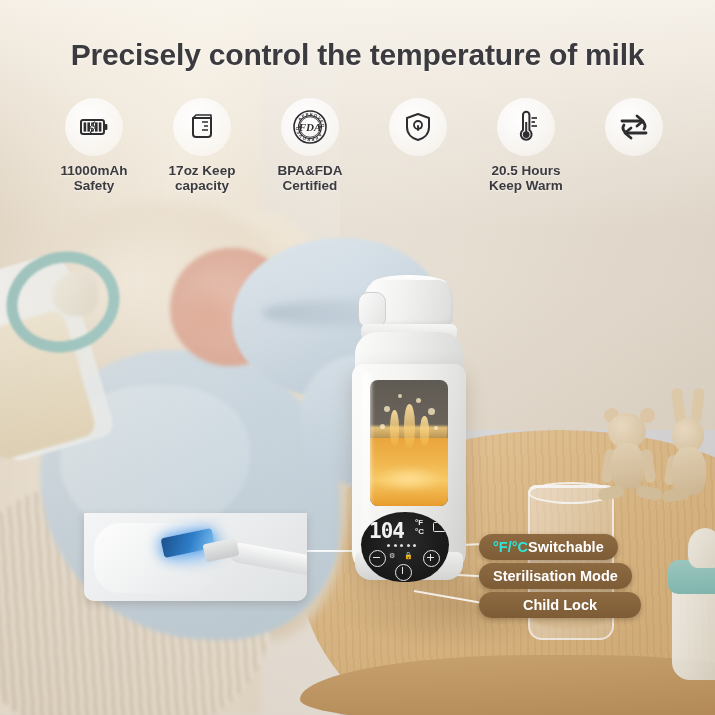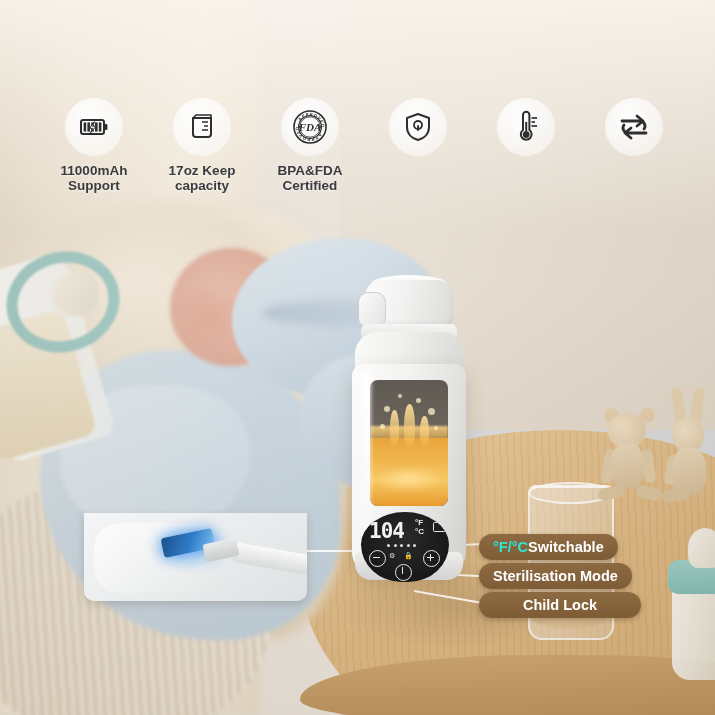--- a/index.html
+++ b/index.html
@@ -441,38 +441,39 @@
     <div class="rab-foot"></div>
 
     <div class="tb-body"></div>
     <div class="tb-ring"></div>
     <div class="tb-nipple"></div>
 
     <div class="vignette"></div>
     <div class="top-glow"></div>
   </div>
 
+  <div class="headline">Precisely control the temperature of milk</div>
 
   <div class="features">
 
     <div class="feat">
       <div class="feat-circle">
         <svg width="34" height="34" viewBox="0 0 34 34">
           <rect x="4" y="10" width="23" height="14" rx="2.2" fill="none" stroke="#2e2e31" stroke-width="2"></rect>
           <rect x="27.4" y="14" width="3" height="6" rx="1" fill="#2e2e31"></rect>
           <rect x="6.6" y="12.4" width="2.6" height="9.2" fill="#2e2e31"></rect>
           <rect x="10.4" y="12.4" width="2.6" height="9.2" fill="#2e2e31"></rect>
           <rect x="14.2" y="12.4" width="2.6" height="9.2" fill="#2e2e31"></rect>
           <rect x="18" y="12.4" width="2.6" height="9.2" fill="#2e2e31"></rect>
           <rect x="21.8" y="12.4" width="2.6" height="9.2" fill="#2e2e31"></rect>
           <path d="M17.5 11.6 L12.4 18.2 L15.6 18.2 L13.4 23 L19 16.2 L15.6 16.2 Z" fill="#fff" stroke="#2e2e31" stroke-width="1"></path>
         </svg>
       </div>
       <div class="feat-label">11000mAh
-Support</div>
+Safety</div>
     </div>
 
     <div class="feat">
       <div class="feat-circle">
         <svg width="34" height="34" viewBox="0 0 34 34">
           <path d="M8 8 H26 V24 a3 3 0 0 1 -3 3 H11 a3 3 0 0 1 -3 -3 Z" fill="none" stroke="#2e2e31" stroke-width="2" stroke-linejoin="round"></path>
           <path d="M8 8 L11 5 H26 L26 8" fill="none" stroke="#2e2e31" stroke-width="1.6" stroke-linejoin="round"></path>
           <line x1="17" y1="12" x2="23" y2="12" stroke="#2e2e31" stroke-width="1.5"></line>
           <line x1="19" y1="16" x2="23" y2="16" stroke="#2e2e31" stroke-width="1.5"></line>
           <line x1="17" y1="20" x2="23" y2="20" stroke="#2e2e31" stroke-width="1.5"></line>
@@ -520,20 +521,22 @@
       <div class="feat-circle">
         <svg width="34" height="34" viewBox="0 0 34 34">
           <path d="M14 5 a3.2 3.2 0 0 1 6.4 0 V20 a5.4 5.4 0 1 1 -6.4 0 Z" fill="none" stroke="#2e2e31" stroke-width="2" stroke-linejoin="round"></path>
           <circle cx="17.2" cy="24.6" r="3.4" fill="#2e2e31"></circle>
           <rect x="16.2" y="12" width="2" height="12" fill="#2e2e31"></rect>
           <line x1="22.5" y1="8" x2="28" y2="8" stroke="#2e2e31" stroke-width="1.7"></line>
           <line x1="22.5" y1="12" x2="26" y2="12" stroke="#2e2e31" stroke-width="1.7"></line>
           <line x1="22.5" y1="16" x2="28" y2="16" stroke="#2e2e31" stroke-width="1.7"></line>
         </svg>
       </div>
+      <div class="feat-label">20.5 Hours
+Keep Warm</div>
     </div>
 
     <div class="feat">
       <div class="feat-circle">
         <svg width="36" height="36" viewBox="0 0 36 36">
           <path d="M6 12 h18 a5 5 0 0 1 4 8" fill="none" stroke="#2e2e31" stroke-width="2.8" stroke-linecap="round"></path>
           <path d="M21 7 L27 12 L21 17" fill="none" stroke="#2e2e31" stroke-width="2.8" stroke-linecap="round" stroke-linejoin="round"></path>
           <path d="M30 24 h-18 a5 5 0 0 1 -4 -8" fill="none" stroke="#2e2e31" stroke-width="2.8" stroke-linecap="round"></path>
           <path d="M15 19 L9 24 L15 29" fill="none" stroke="#2e2e31" stroke-width="2.8" stroke-linecap="round" stroke-linejoin="round"></path>
         </svg>

